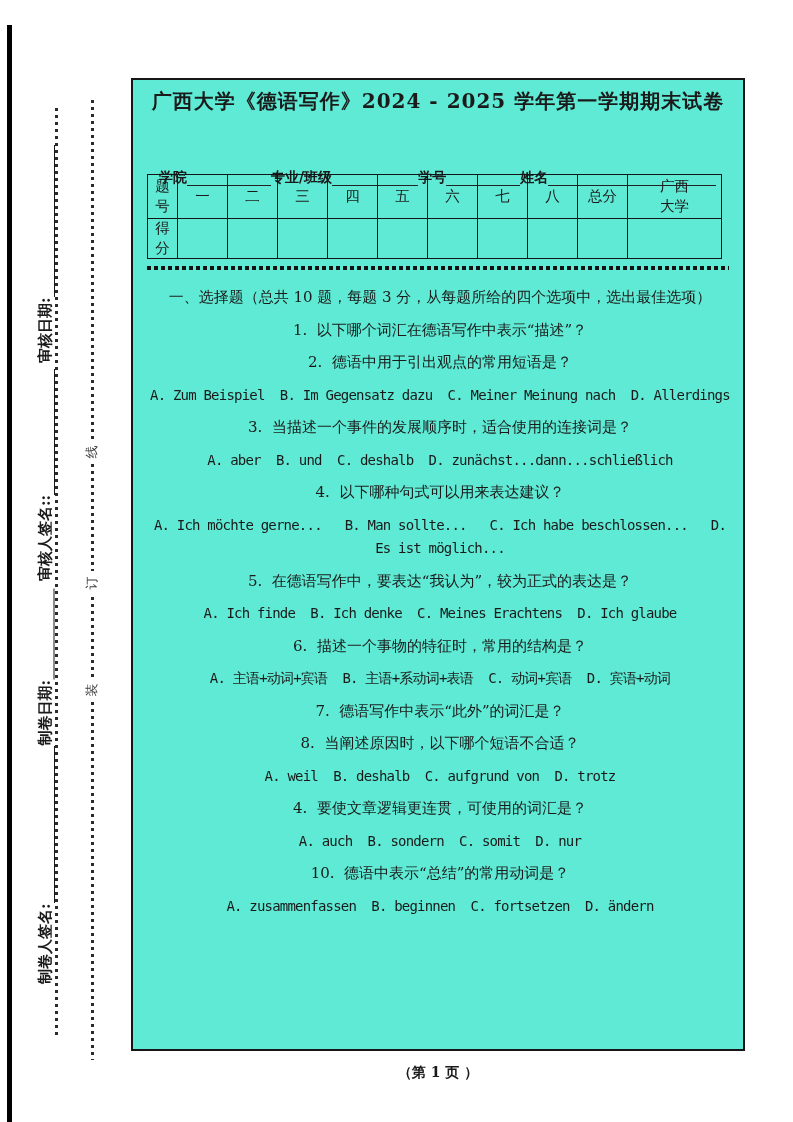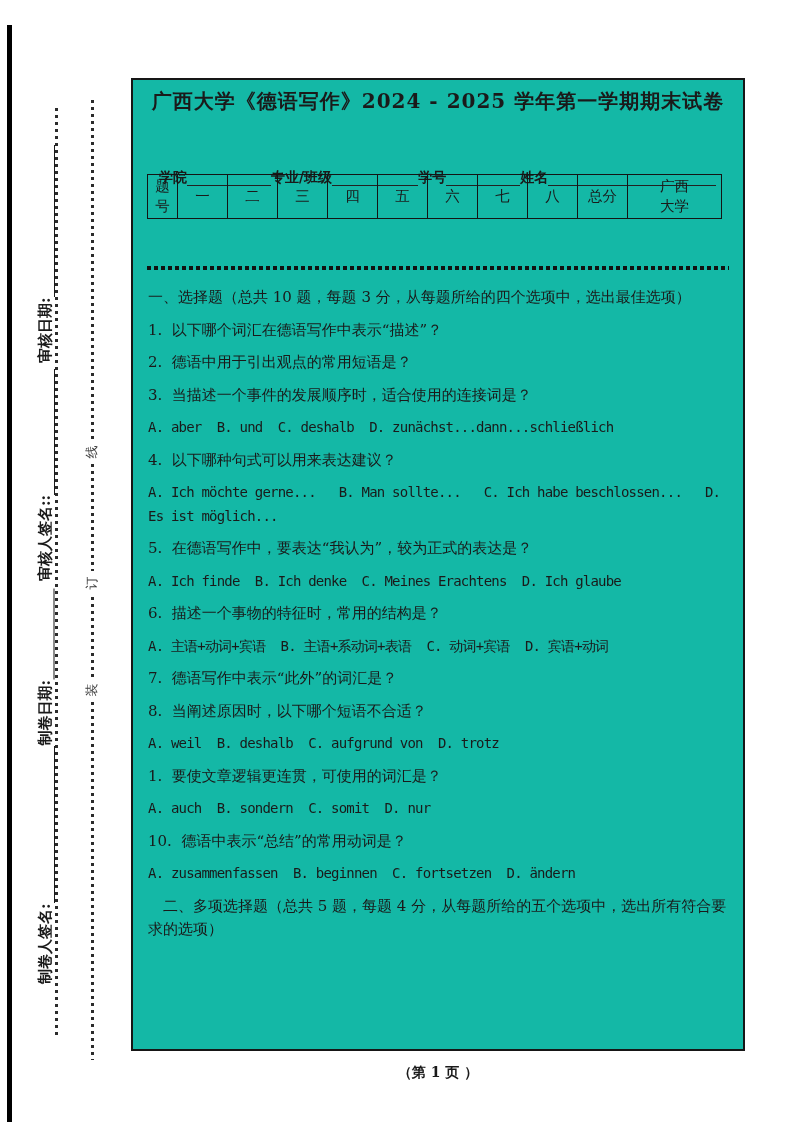--- a/index.html
+++ b/index.html
@@ -22,21 +22,21 @@
 
   
   .seal-group{position:absolute;height:20px;display:flex;align-items:flex-end;
               transform:rotate(-90deg);font-size:15px;font-weight:bold;
               font-family:"DejaVu Serif","Liberation Serif",serif;}
   .seal-label{white-space:nowrap;line-height:20px;}
   .seal-blank{flex:1;border-bottom:1.6px solid #1a1a1a;height:17px;}
 
   
   .exam-box{position:absolute;left:131px;top:78px;width:614px;height:973px;
-            border:2px solid #161616;background:#14b8a6;box-sizing:border-box;}
+            border:2px solid #161616;background:#5eead4;box-sizing:border-box;}
   .title{position:absolute;left:0;top:8px;width:100%;text-align:center;
          font-size:20px;font-weight:bold;letter-spacing:1px;
          font-family:"DejaVu Serif","Liberation Serif",serif;}
 
   .fields{position:absolute;left:26px;top:52px;width:566px;display:flex;align-items:flex-end;
           font-size:14px;font-weight:bold;font-family:"DejaVu Serif","Liberation Serif",serif;}
   .f-label{white-space:nowrap;line-height:18px;margin-top:36px;}
   .f-blank{border-bottom:1.5px solid #222;height:16px;display:inline-block;}
   .fb-1{width:84px;} .fb-2{width:86px;} .fb-3{width:74px;} .fb-4{width:168px;}
 
@@ -45,21 +45,21 @@
   .score-table td{border:1.8px solid #141414;text-align:center;vertical-align:middle;padding:0;}
   .score-table .r1{height:44px;} .score-table .r2{height:38px;}
   .cell-narrow{width:1.1em;margin:0 auto;line-height:1.35;word-break:break-all;}
   .cell-wide{width:2.3em;margin:0 auto;line-height:1.35;word-break:break-all;}
 
   .dotted-sep{position:absolute;left:14px;top:186px;width:582px;height:4px;
               background:repeating-linear-gradient(90deg,#111 0 4px,transparent 4px 7px);}
 
   .qarea{position:absolute;left:15px;top:206px;width:584px;}
   .qarea p{margin:0 0 9px;line-height:23.5px;font-size:15px;white-space:pre-wrap;
-           font-family:"DejaVu Serif","Liberation Serif",serif;}
+           font-family:"DejaVu Serif","Liberation Serif",serif;text-align:center;}
   .qarea p.opt{font-family:"DejaVu Sans Mono","Liberation Mono",monospace;
                font-size:14px;letter-spacing:-0.8px;}
   .sec2{text-indent:15px;}
 
   .footer{position:absolute;left:131px;top:1064px;width:614px;text-align:center;
           font-size:14px;font-weight:bold;font-family:"DejaVu Serif","Liberation Serif",serif;}
 </style>
 </head>
 <body>
 
@@ -130,44 +130,59 @@
         <td>四</td>
         <td>五</td>
         <td>六</td>
         <td>七</td>
         <td>八</td>
         <td>总分</td>
         <td>
               <div class="cell-wide">广西大学</div>
             </td>
       </tr>
+      <tr class="r2">
+        <td>
+              <div class="cell-narrow">得分</div>
+            </td>
+        <td></td>
+        <td></td>
+        <td></td>
+        <td></td>
+        <td></td>
+        <td></td>
+        <td></td>
+        <td></td>
+        <td></td>
+        <td></td>
+      </tr>
     </tbody>
       </table>
 
     <div class="dotted-sep"></div>
 
     <div class="qarea">
       <p class="sec">一、选择题（总共 10 题，每题 3 分，从每题所给的四个选项中，选出最佳选项）</p>
 
       <p class="q">1.  以下哪个词汇在德语写作中表示“描述”？</p>
       <p class="q">2.  德语中用于引出观点的常用短语是？</p>
+      <p class="opt">A. Zum Beispiel  B. Im Gegensatz dazu  C. Meiner Meinung nach  D. Allerdings</p>
       <p class="q">3.  当描述一个事件的发展顺序时，适合使用的连接词是？</p>
       <p class="opt">A. aber  B. und  C. deshalb  D. zunächst...dann...schließlich</p>
       <p class="q">4.  以下哪种句式可以用来表达建议？</p>
       <p class="opt">A. Ich möchte gerne...   B. Man sollte...   C. Ich habe beschlossen...   D. Es ist möglich...</p>
       <p class="q">5.  在德语写作中，要表达“我认为”，较为正式的表达是？</p>
       <p class="opt">A. Ich finde  B. Ich denke  C. Meines Erachtens  D. Ich glaube</p>
       <p class="q">6.  描述一个事物的特征时，常用的结构是？</p>
       <p class="opt">A. 主语+动词+宾语  B. 主语+系动词+表语  C. 动词+宾语  D. 宾语+动词</p>
       <p class="q">7.  德语写作中表示“此外”的词汇是？</p>
       <p class="q">8.  当阐述原因时，以下哪个短语不合适？</p>
       <p class="opt">A. weil  B. deshalb  C. aufgrund von  D. trotz</p>
-      <p class="q">1.  要使文章逻辑更连贯，可使用的词汇是？</p>
+      <p class="q">4.  要使文章逻辑更连贯，可使用的词汇是？</p>
       <p class="opt">A. auch  B. sondern  C. somit  D. nur</p>
       <p class="q">10.  德语中表示“总结”的常用动词是？</p>
       <p class="opt">A. zusammenfassen  B. beginnen  C. fortsetzen  D. ändern</p>
 
-      <p class="sec sec2">二、多项选择题（总共 5 题，每题 4 分，从每题所给的五个选项中，选出所有符合要求的选项）</p>
     </div>
   </div>
 
   <div class="footer">（第 1 页 ）</div>
 </div>
 
 </body></html>

